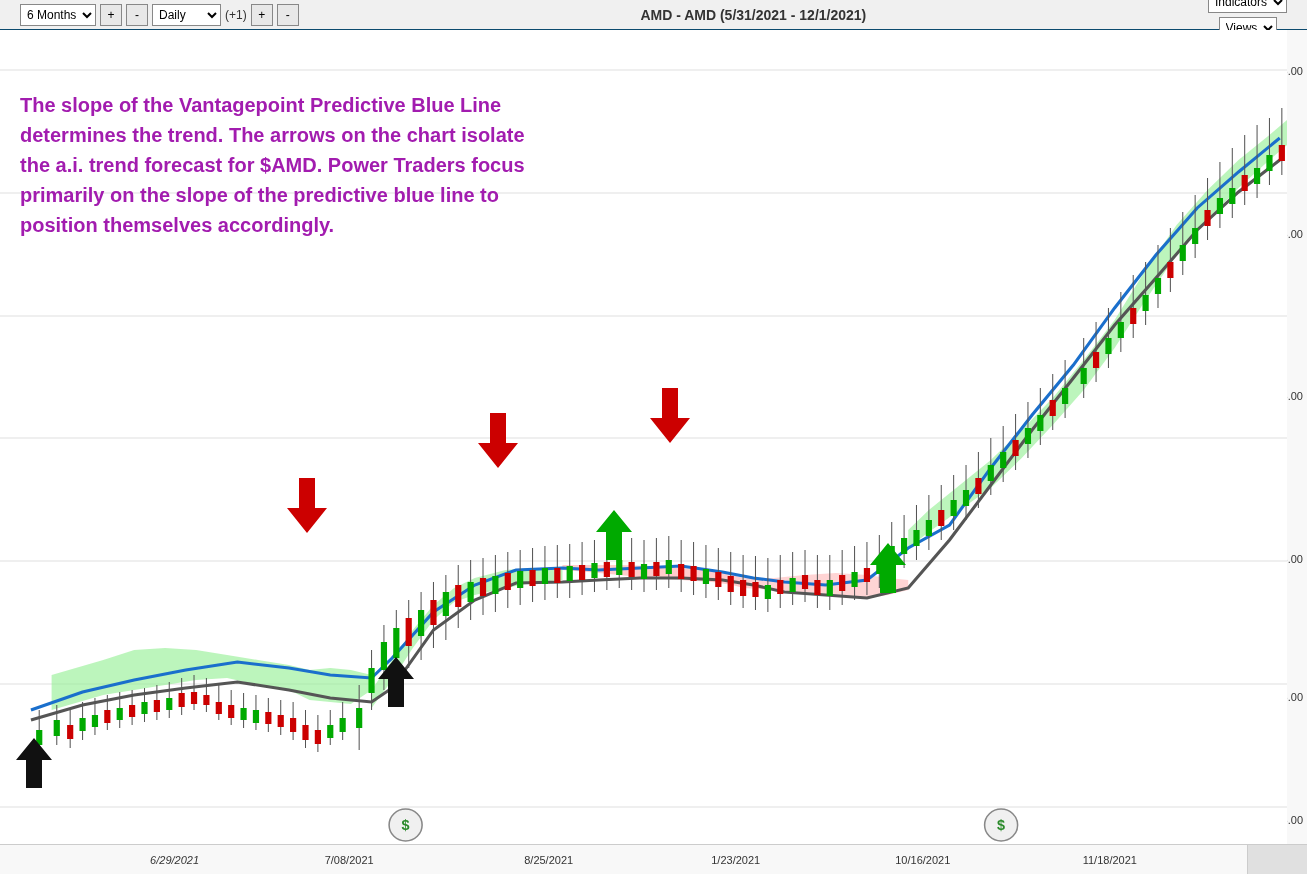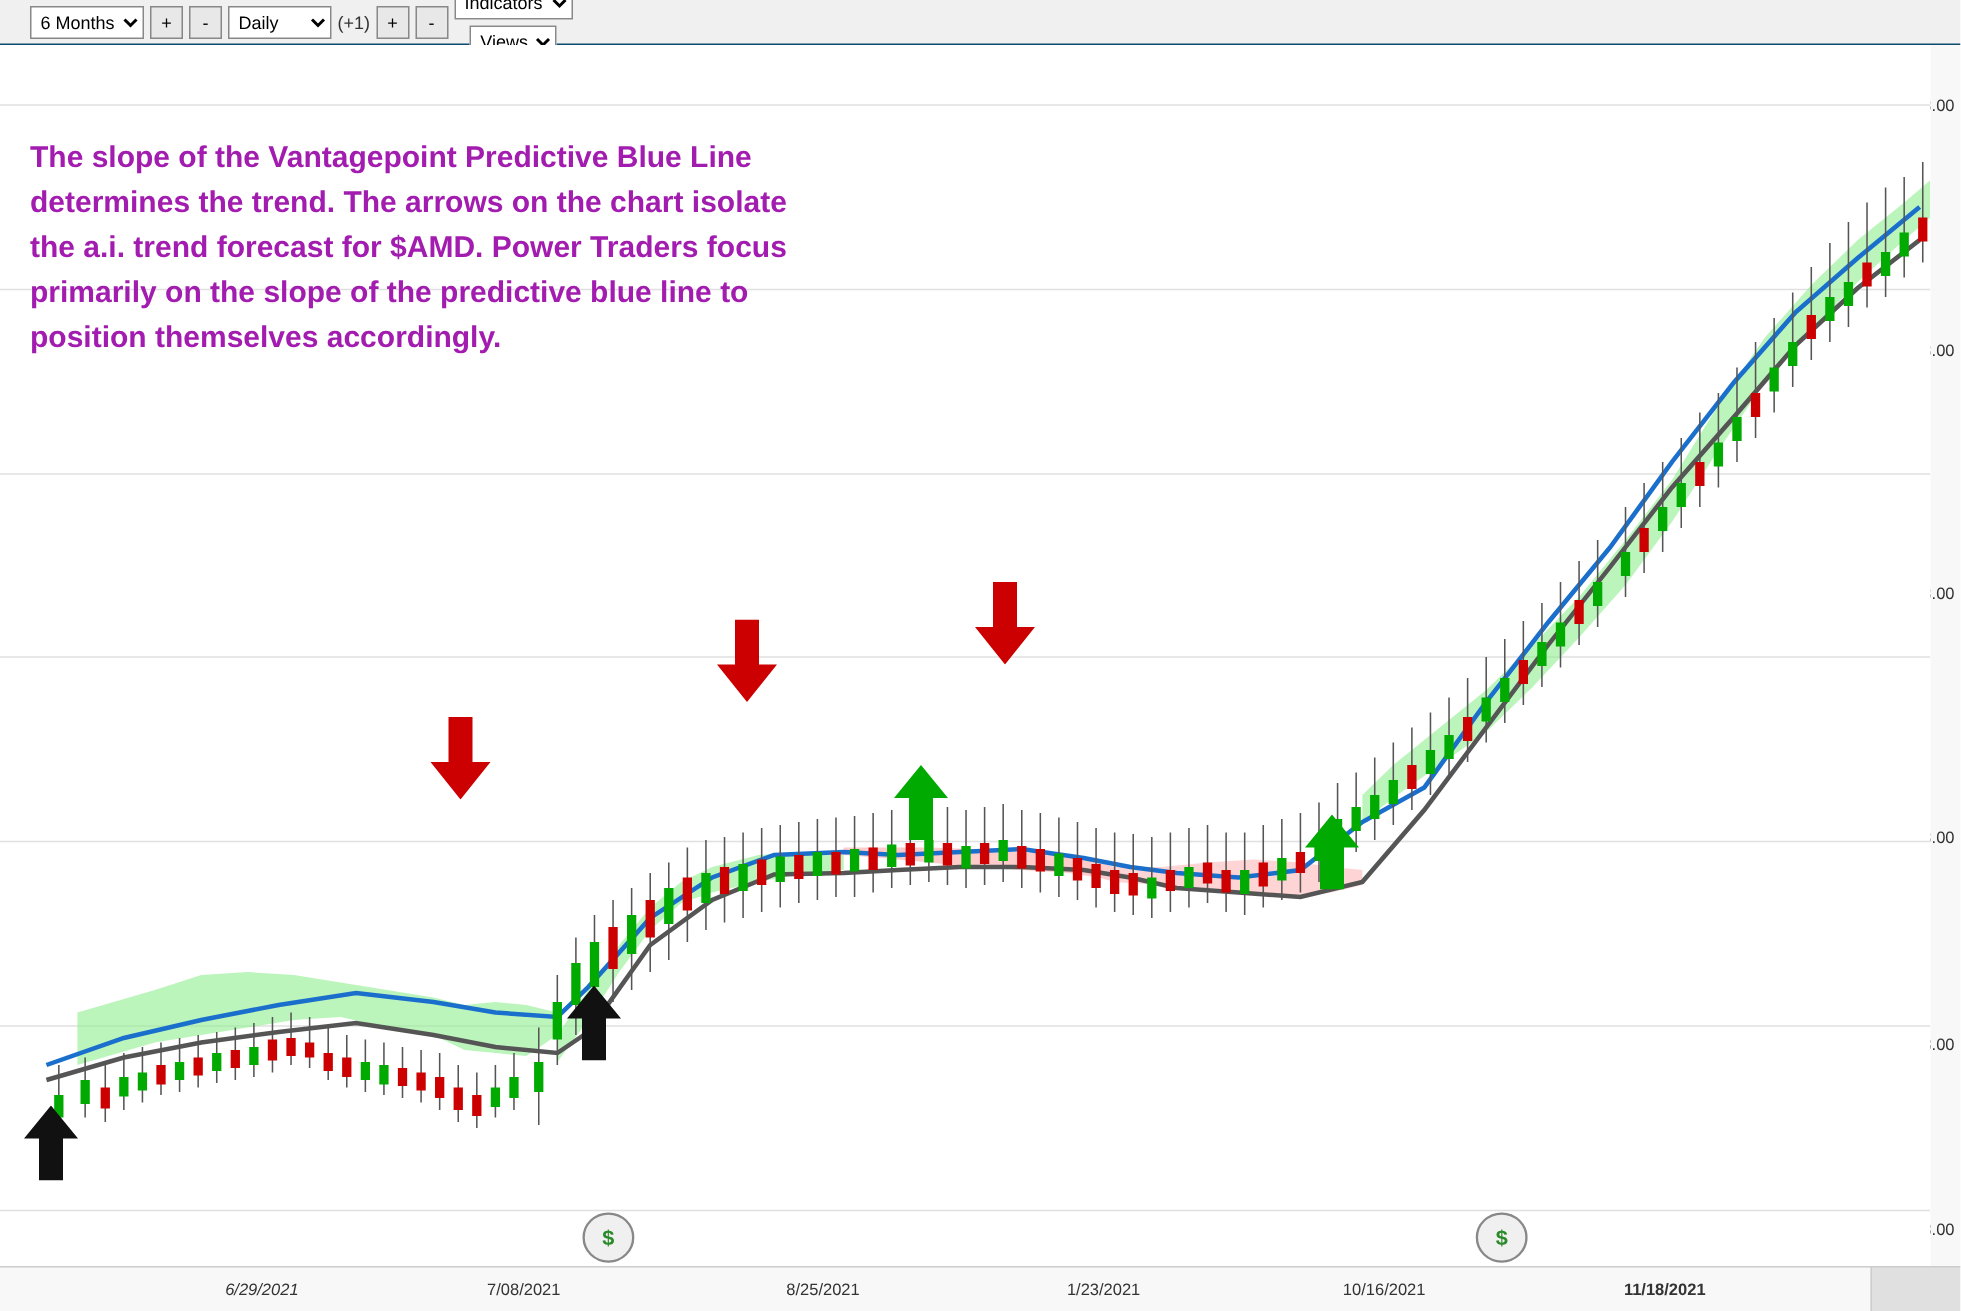--- a/index.html
+++ b/index.html
@@ -91,20 +91,23 @@
   <button class="tb-btn">-</button>
   <select class="tb-select">
     <option>Daily</option>
     <option>Weekly</option>
     <option>Monthly</option>
   </select>
   <span class="tb-label">(+1)</span>
   <button class="tb-btn">+</button>
   <button class="tb-btn">-</button>
 
+  <div class="tb-center">
+    <span class="tb-center-text">AMD - AMD (5/31/2021 - 12/1/2021)</span>
+  </div>
 
   <div class="tb-right">
     <select class="tb-select">
       <option>Indicators</option>
     </select>
     <select class="tb-select">
       <option>Views</option>
     </select>
   </div>
 </div>
@@ -603,16 +606,16 @@
   </div>
 
 </div>
 
 <div id="x-axis">
   <span class="x-label" style="left: 14%; font-style: italic;">6/29/2021</span>
   <span class="x-label" style="left: 28%;">7/08/2021</span>
   <span class="x-label" style="left: 44%;">8/25/2021</span>
   <span class="x-label" style="left: 59%;">1/23/2021</span>
   <span class="x-label" style="left: 74%;">10/16/2021</span>
-  <span class="x-label" style="left: 89%; font-weight: bold;">11/18/2021</span>
+  <span class="x-label" style="left: 89%;">11/18/2021</span>
 </div>
 
 <div id="scrollbar"></div>
 
 </body></html>

